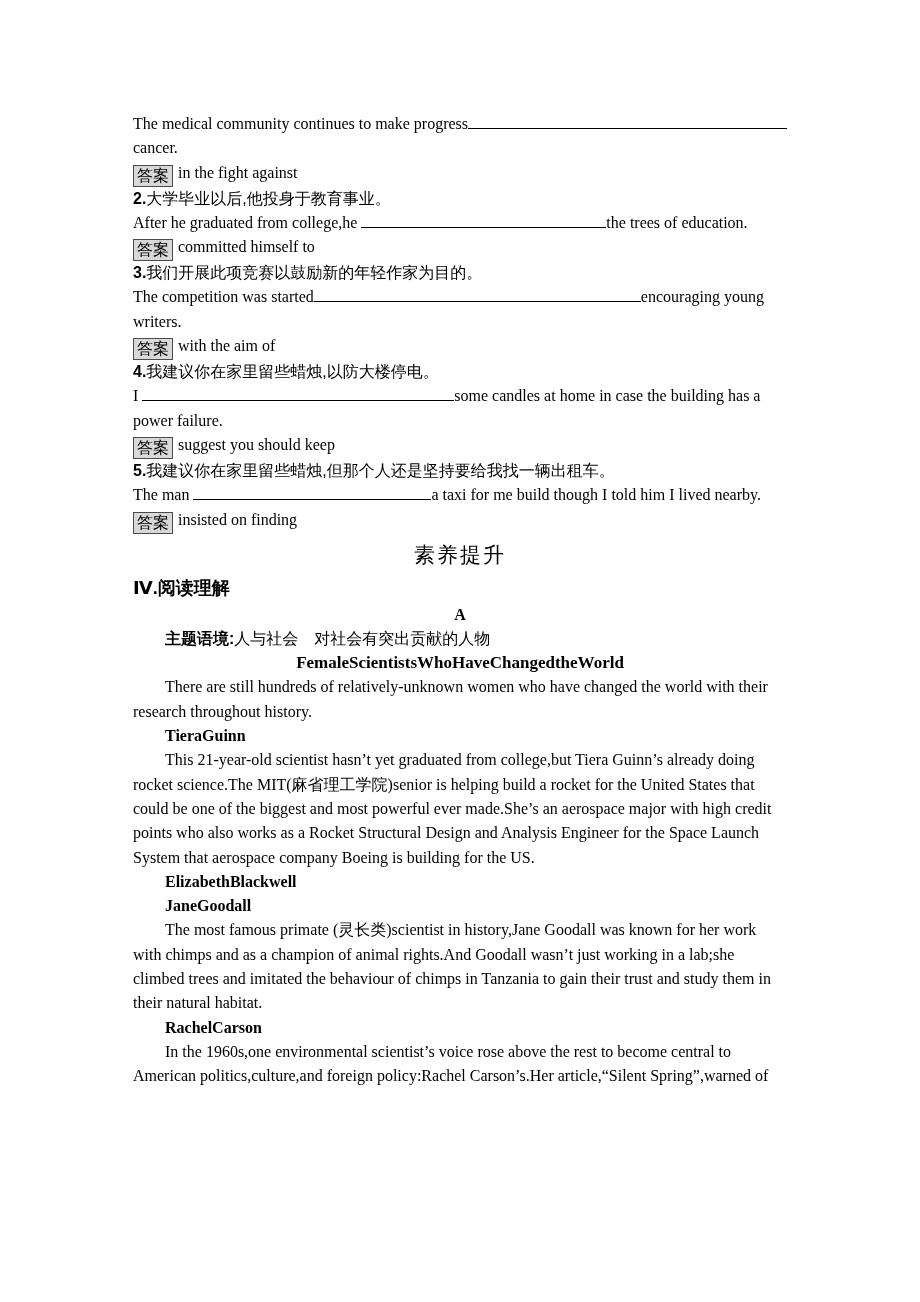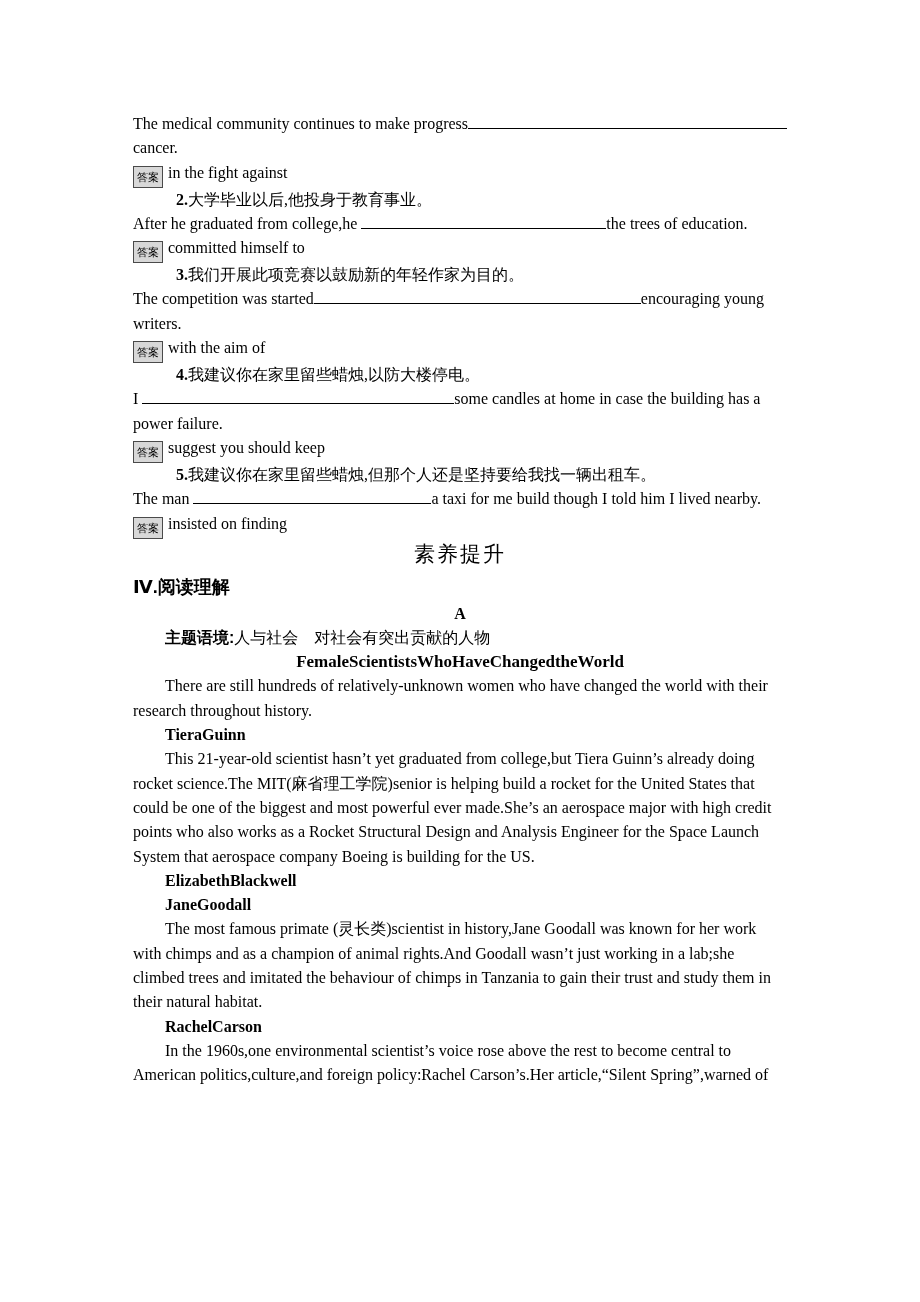--- a/index.html
+++ b/index.html
@@ -6,41 +6,41 @@
   html,body { background:#ffffff; }
   body {
     width:920px; height:1302px; overflow:hidden;
     color:#000;
     font-family:"Liberation Serif","DejaVu Serif",serif;
     font-size:16px; line-height:24.3px;
   }
   .page { width:920px; height:996px; padding:112px 133px 0 133px; }
 
   
-  .cn-line { font-family:Liberation Serif, serif;margin-left:43px; }
+  .cn-line { font-family:Liberation Sans, sans-serif; }
   .cn-num { font-weight:bold; }
   .en-line {}
   .fill-line { display:flex; align-items:baseline; }
   .blank {
     display:inline-block; height:17px;
     border-bottom:1px solid #000; vertical-align:baseline;
   }
   .blank-flex { flex:1 1 auto; height:17px; border-bottom:1px solid #000; }
   .ans-line {}
   .ans-box {
     display:inline-block; background:#d8d8d8; border:1px solid #4a4a4a;
     font-family:"Liberation Sans","DejaVu Sans",sans-serif;
-    font-size:11px; line-height:20px; padding:0 3px; margin-right:5px;
+    font-size:16px; line-height:20px; padding:0 3px; margin-right:5px;
     vertical-align:-3px;
   }
 
   
   .sec-heading {
     text-align:center; font-size:21px; line-height:31px;
-    margin-bottom:3px; letter-spacing:2px;
+    margin-top:6px; margin-bottom:3px; letter-spacing:2px;
   }
   .reading-heading {
     font-family:"Liberation Sans","DejaVu Sans",sans-serif;
     font-weight:bold; font-size:18px; line-height:29px;
   }
   .marker { text-align:center; font-weight:bold; }
   .theme { text-indent:32px; }
   .theme-label {
     font-family:"Liberation Sans","DejaVu Sans",sans-serif;
     font-weight:bold;

